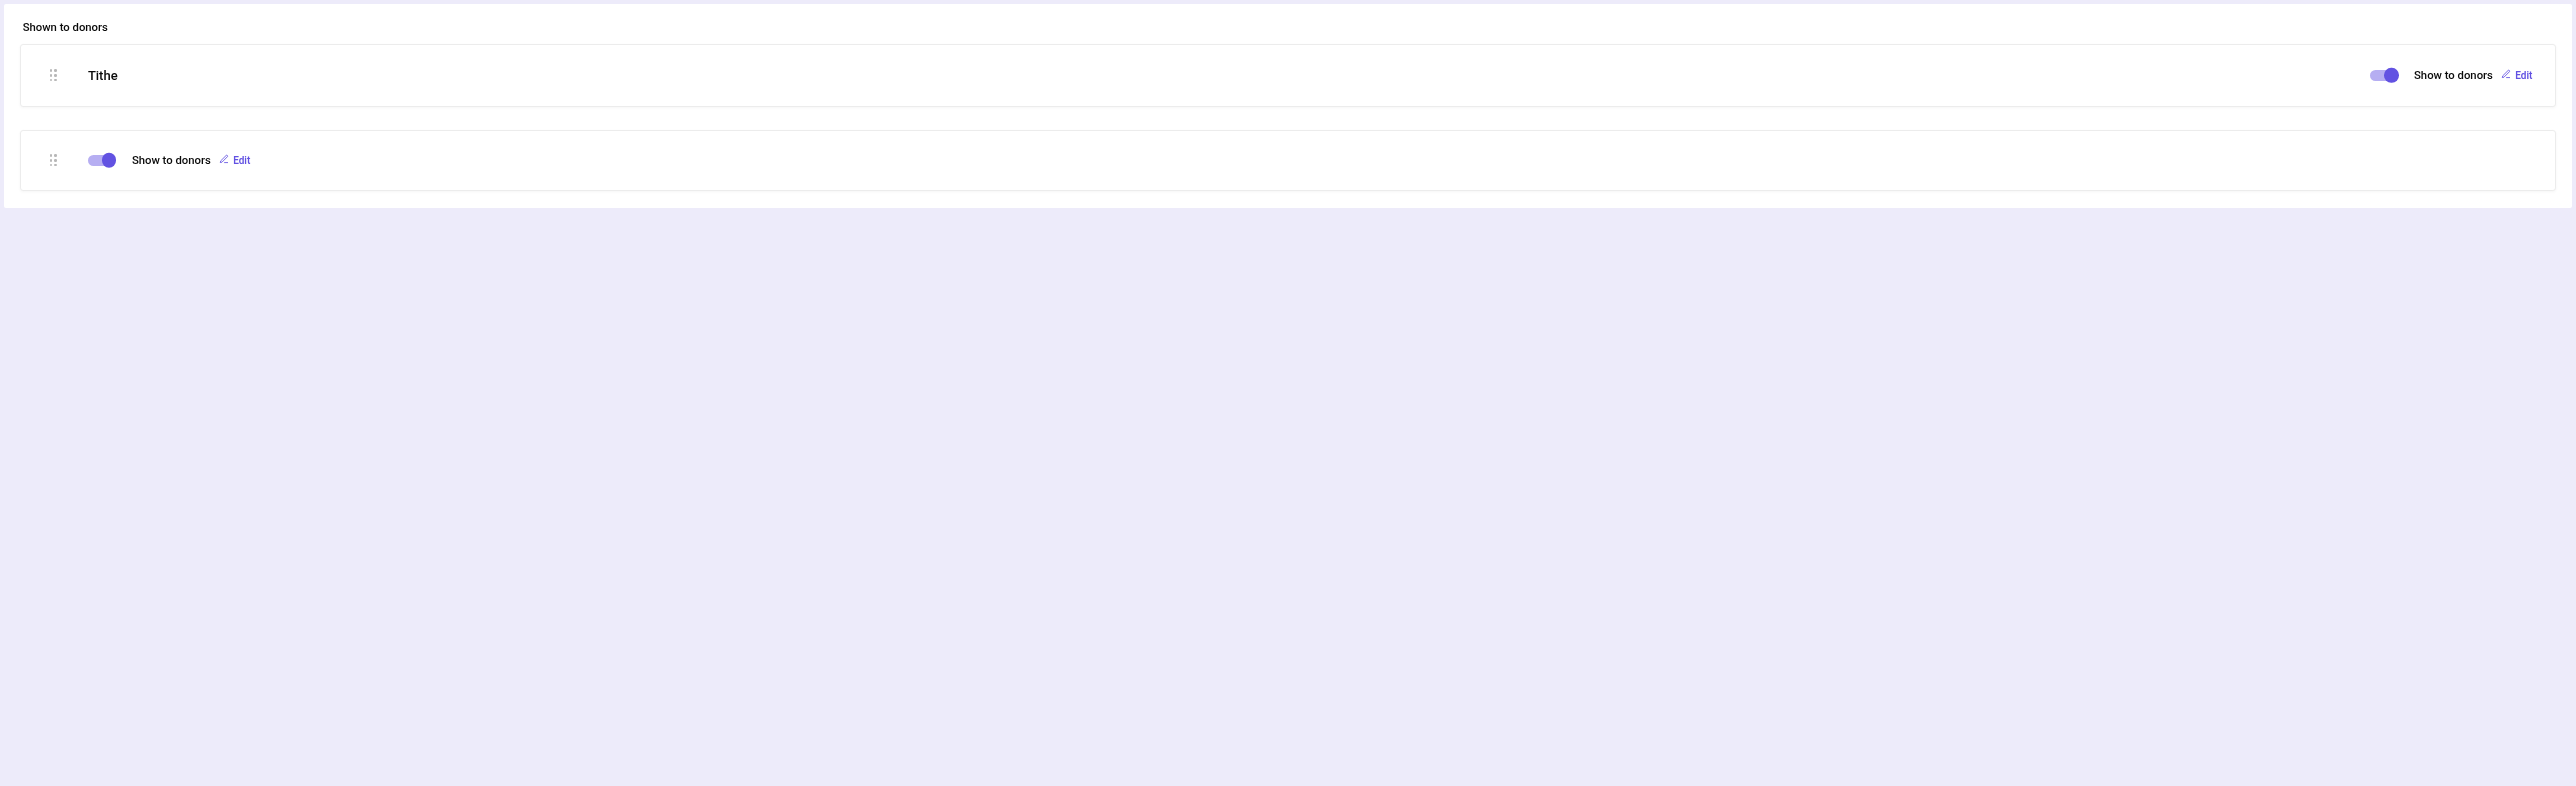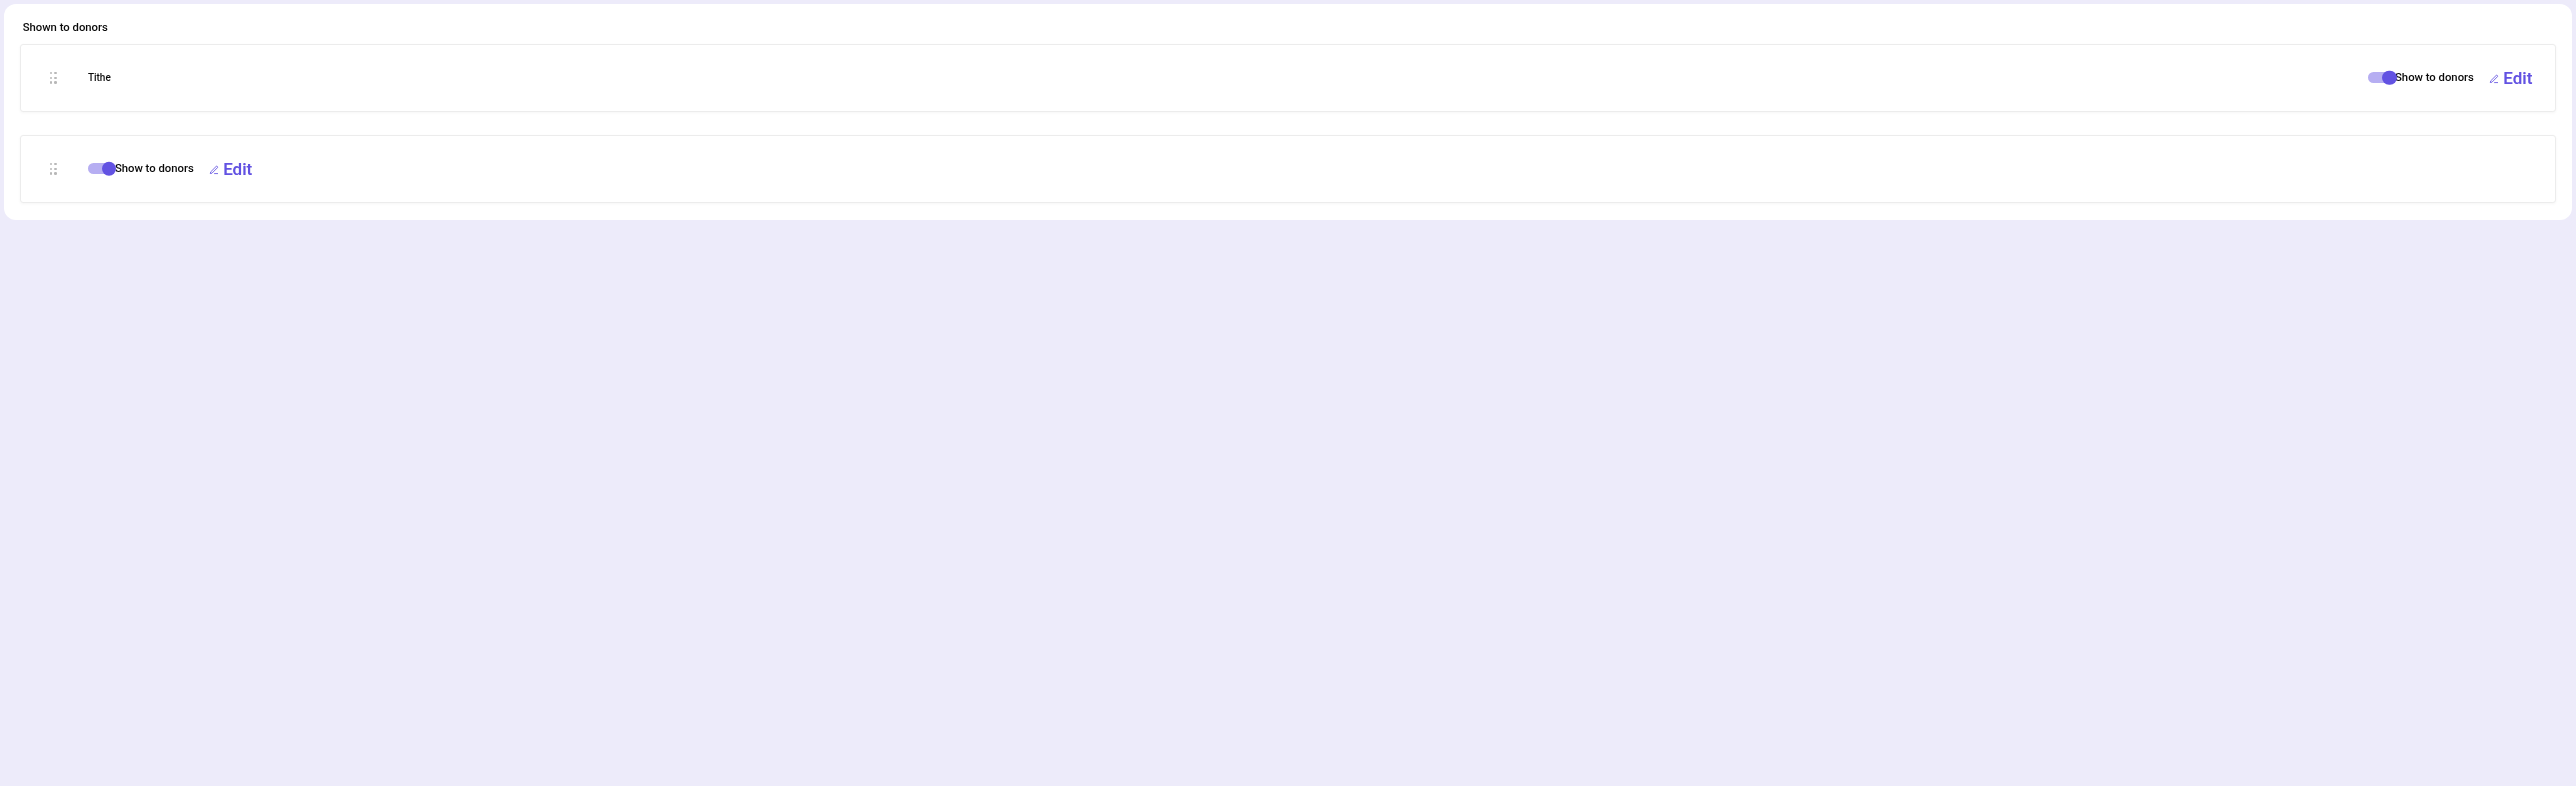--- a/index.html
+++ b/index.html
@@ -12,21 +12,21 @@
       background: #EDEBFA;
       display: flex;
       justify-content: center;
       align-items: flex-start;
       min-height: 100vh;
       padding: 4.1px;
     }
     .panel {
       background: #FFFFFF;
       width: 100%;
-      border-radius: 12px;
+      border-radius: 2px;
       padding: 12.4px 15.5px 17.5px 15.5px;
     }
     .section-title {
       font-size: 11.3px;
       font-weight: 500;
       color: #0B0B0B;
       margin: 4.1px 0 10.3px 3.1px;
     }
     .card-list {
       display: flex;
@@ -55,30 +55,30 @@
       gap: 2.1px;
     }
     .drag-row span {
       width: 2.6px;
       height: 2.6px;
       background: #B8B8B8;
       border-radius: 50%;
       display: block;
     }
     .fund-name {
-      font-size: 10px;
+      font-size: 13px;
       font-weight: 500;
       color: #0B0B0B;
       flex: 1;
     }
     .toggle-wrap {
       display: flex;
       align-items: center;
-      gap: 0;
-      margin-right: 15px;
+      gap: 17px;
+      margin-right: 8px;
     }
     .toggle {
       position: relative;
       width: 27px;
       height: 10.8px;
       background: #B6AEF2;
       border-radius: 515px;
       cursor: pointer;
     }
     .toggle .knob {
@@ -96,21 +96,21 @@
       font-weight: 500;
       color: #0B0B0B;
     }
     .edit-button {
       display: flex;
       align-items: center;
       gap: 4.1px;
       background: none;
       border: none;
       color: #6252E2;
-      font-size: 17px;
+      font-size: 10px;
       font-weight: 600;
       cursor: pointer;
       font-family: inherit;
     }
     .edit-icon svg {
       width: 10.3px;
       height: 10.3px;
       stroke: #6252E2;
       stroke-width: 2;
       fill: none;

